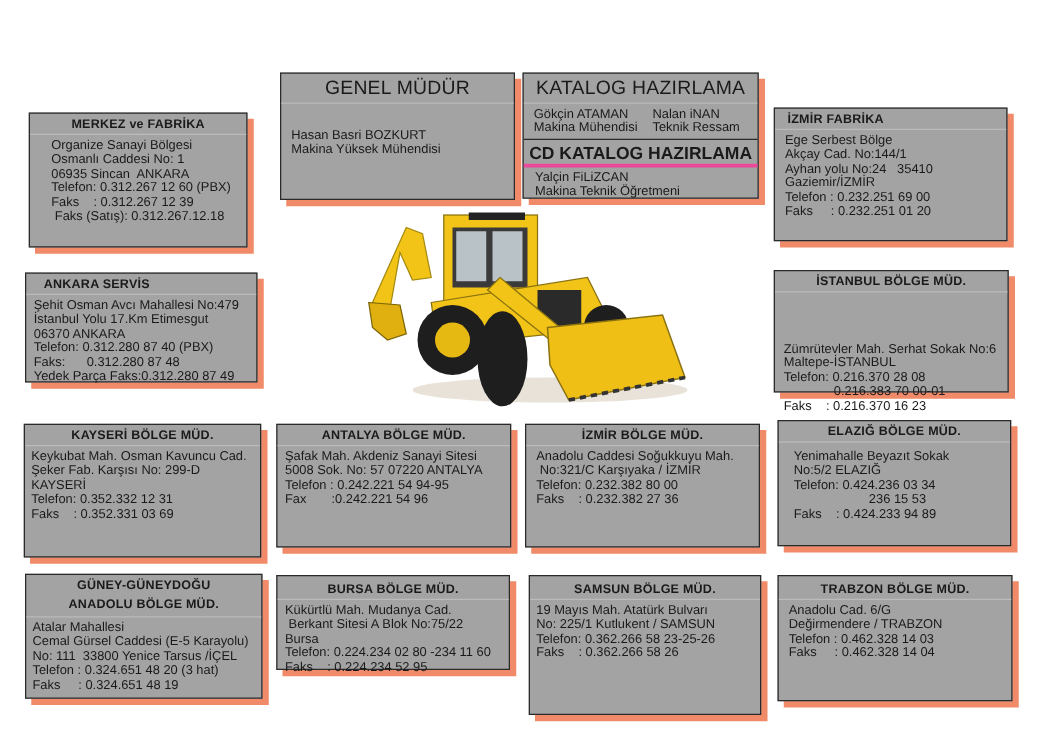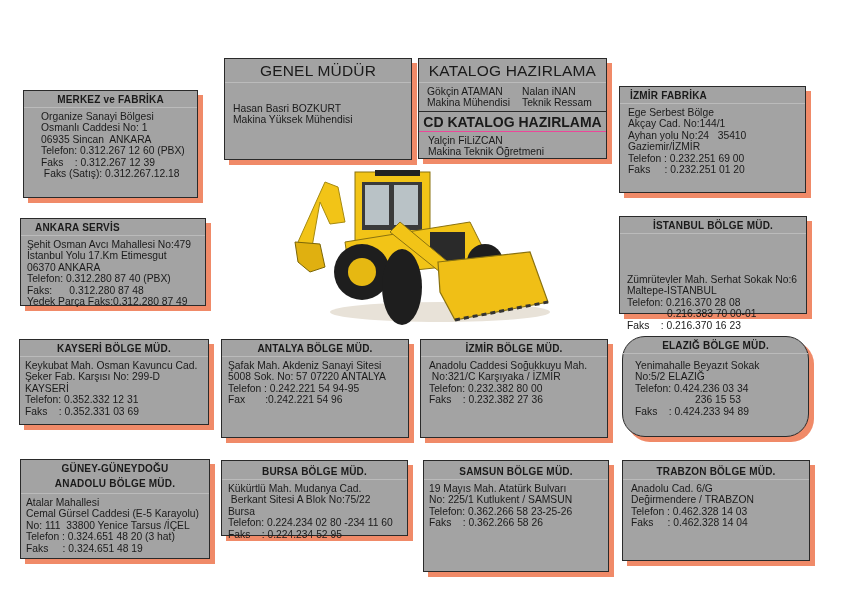--- a/index.html
+++ b/index.html
@@ -27,21 +27,21 @@
   }
   .box .title.light { font-weight:normal; font-size:15.5px; }
   .box .body {
     font-size:10.3px;
     line-height:11.4px;
     padding:3px 4px 2px 5px;
     white-space:pre;
   }
   .row2 { display:flex; gap:12px; font-size:10.3px; line-height:11.4px; padding:3px 6px 2px 8px; }
   .row2 .col { white-space:pre; }
-  .subtitle { font-weight:bold; font-size:14px; text-align:center; border-top:1.5px solid #2a2a2a; border-bottom:1px solid #ec4899; padding:2px 0 1px; white-space:nowrap; }
+  .subtitle { font-weight:bold; font-size:14px; text-align:center; border-top:1.5px solid #2a2a2a; border-bottom:3px solid #ec4899; padding:2px 0 1px; white-space:nowrap; }
   .machine { position:absolute; left:290px; top:162px; width:270px; height:170px; }
 </style>
 </head>
 <body>
 
 <div class="box" style="left:23px;top:90px;width:175px;height:108px;">
   <div class="title" style="text-align:center;">MERKEZ ve FABRİKA</div>
   <div class="body" style="padding-left:17px;">Organize Sanayi Bölgesi
 Osmanlı Caddesi No: 1
 06935 Sincan  ANKARA
@@ -117,21 +117,21 @@
 
 <div class="box" style="left:619px;top:216px;width:188px;height:98px;">
   <div class="title">İSTANBUL BÖLGE MÜD.</div>
   <div class="body" style="padding-left:7px;margin-top:37px;">Zümrütevler Mah. Serhat Sokak No:6
 Maltepe-İSTANBUL
 Telefon: 0.216.370 28 08
               0.216.383 70 00-01
 Faks    : 0.216.370 16 23</div>
 </div>
 
-<div class="box" style="left:19px;top:339px;width:190px;height:86px;">
+<div class="box" style="left:19px;top:339px;width:190px;height:107px;">
   <div class="title">KAYSERİ BÖLGE MÜD.</div>
   <div class="body" style="padding-left:5px;">Keykubat Mah. Osman Kavuncu Cad.
 Şeker Fab. Karşısı No: 299-D
 KAYSERİ
 Telefon: 0.352.332 12 31
 Faks    : 0.352.331 03 69</div>
 </div>
 
 <div class="box" style="left:221px;top:339px;width:188px;height:99px;">
   <div class="title">ANTALYA BÖLGE MÜD.</div>
@@ -142,21 +142,21 @@
 </div>
 
 <div class="box" style="left:420px;top:339px;width:188px;height:99px;">
   <div class="title">İZMİR BÖLGE MÜD.</div>
   <div class="body" style="padding-left:8px;">Anadolu Caddesi Soğukkuyu Mah.
  No:321/C Karşıyaka / İZMİR
 Telefon: 0.232.382 80 00
 Faks    : 0.232.382 27 36</div>
 </div>
 
-<div class="box" style="left:622px;top:336px;width:187px;height:101px;border-radius:23px;">
+<div class="box" style="left:622px;top:336px;width:187px;height:101px;">
   <div class="title">ELAZIĞ BÖLGE MÜD.</div>
   <div class="body" style="padding-left:12px;padding-top:6px;">Yenimahalle Beyazıt Sokak
 No:5/2 ELAZIĞ
 Telefon: 0.424.236 03 34
                      236 15 53
 Faks    : 0.424.233 94 89</div>
 </div>
 
 <div class="box" style="left:20px;top:459px;width:190px;height:100px;">
   <div class="title" style="line-height:15px;padding-top:1px;">

